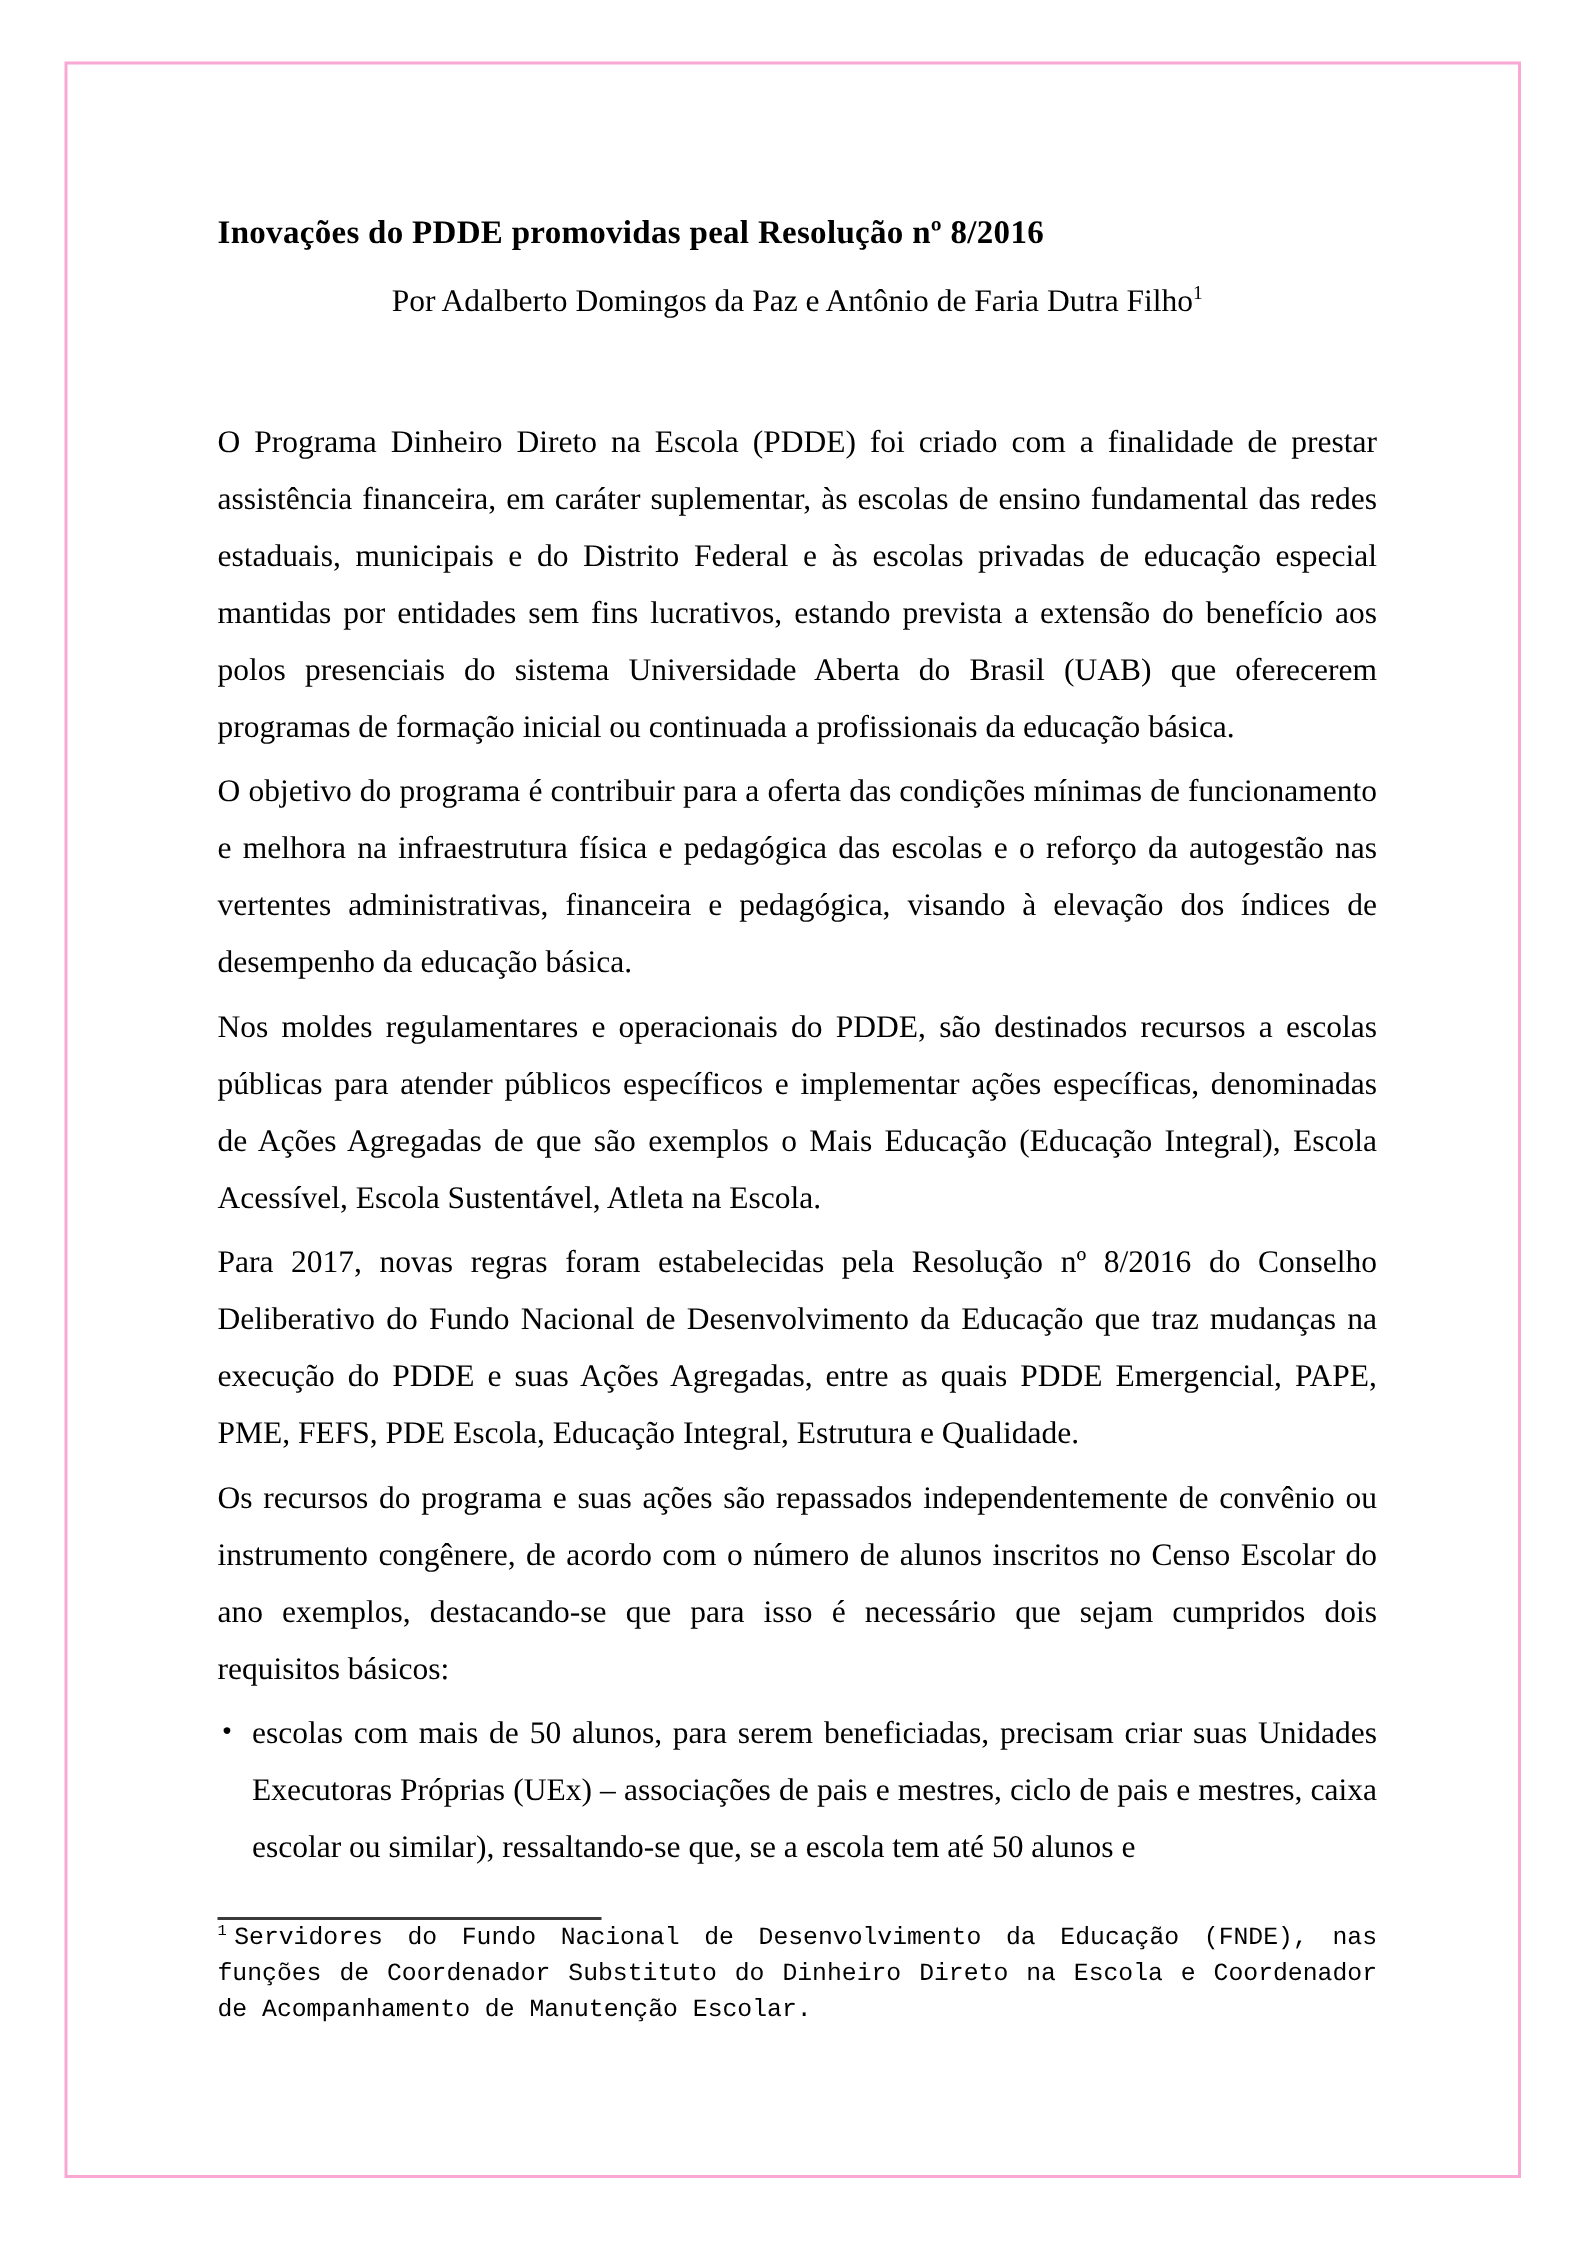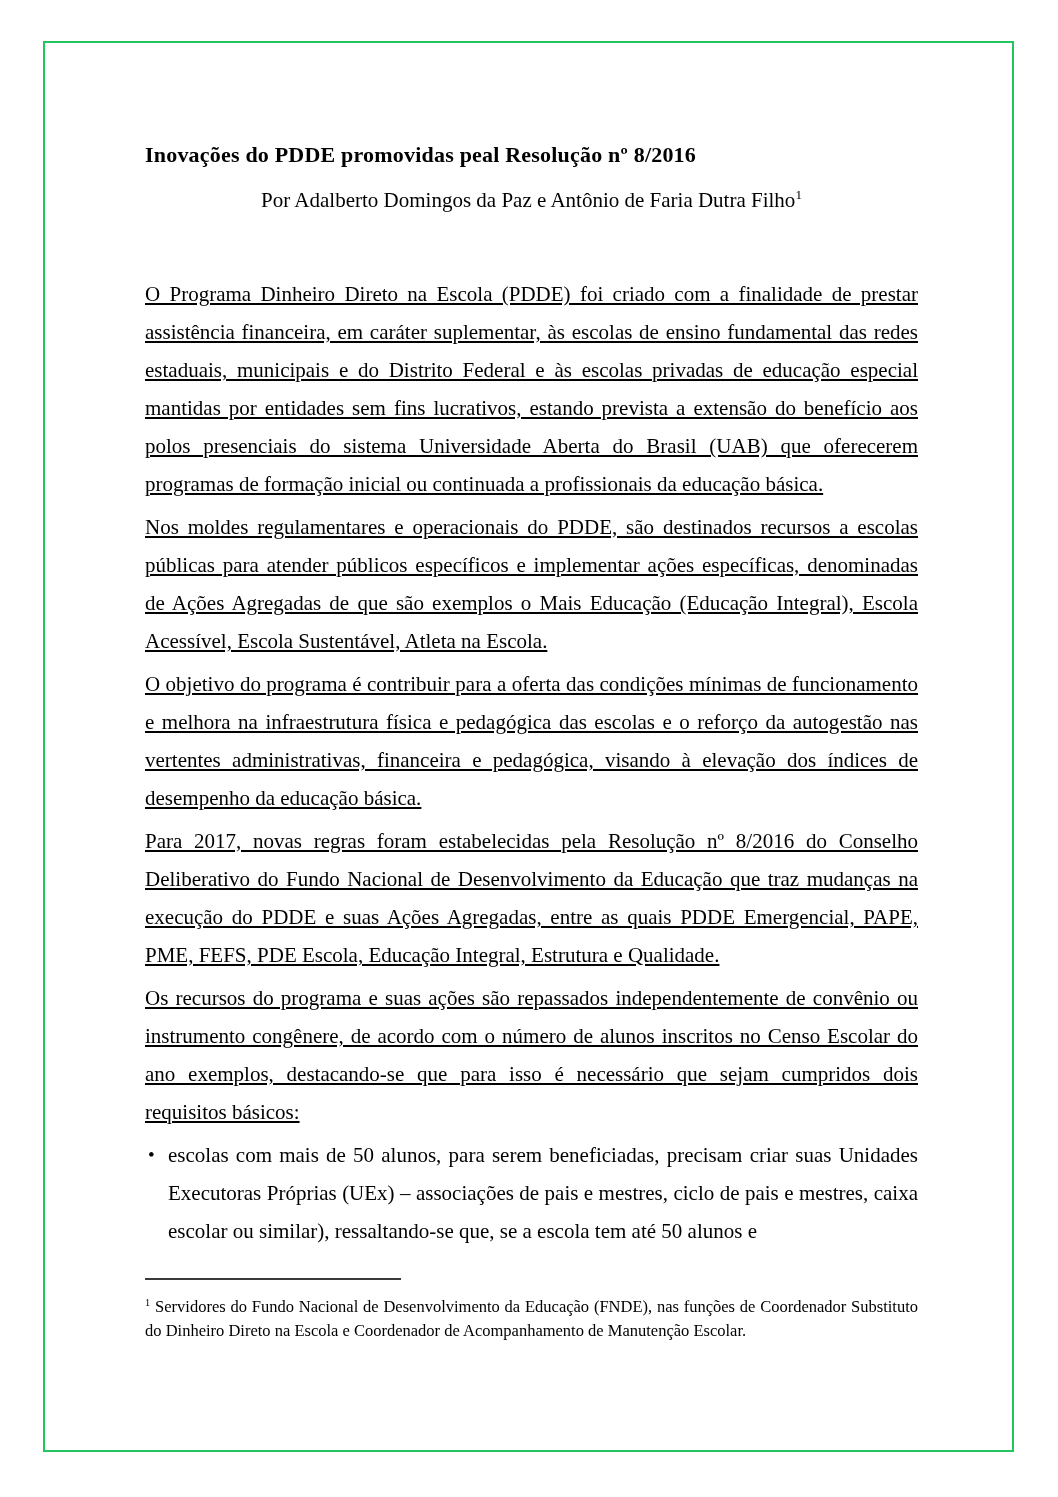--- a/index.html
+++ b/index.html
@@ -12,21 +12,21 @@
     font-family: "Liberation Serif", "DejaVu Serif", serif;
     position: relative;
     overflow: hidden;
   }
   .page-frame {
     position: absolute;
     left: 43px;
     top: 41px;
     width: 971px;
     height: 1411px;
-    border: 2px solid #22c55e;
+    border: 2px solid #f9a8d4;
     background: #ffffff;
     padding: 96px 94px 0 100px;
     overflow: hidden;
   }
   .doc-title {
     font-size: 22px;
     font-weight: bold;
     line-height: 32px;
     margin: 0 0 14px 0;
     text-align: left;
@@ -41,21 +41,20 @@
   sup {
     font-size: 0.62em;
     line-height: 0;
     vertical-align: super;
   }
   .body-text p.para {
     font-size: 21px;
     line-height: 38px;
     text-align: justify;
     margin: 0 0 5px 0;
-    text-decoration: underline;
   }
   ul.bullet-list {
     list-style: none;
     margin: 0;
     padding: 0;
   }
   ul.bullet-list li {
     position: relative;
     padding-left: 23px;
     font-size: 21px;
@@ -73,37 +72,38 @@
   .footnote-rule {
     width: 256px;
     height: 2px;
     background: #3a3a3a;
     margin-top: 28px;
   }
   .footnote {
     font-size: 16.5px;
     line-height: 24px;
     text-align: justify;
-    margin: 15px 0 0 0;
+    margin: 0 0 0 0;
+    font-family: Liberation Mono, monospace;
   }
   .footnote sup { margin-right: 5px; }
 </style>
 </head>
 <body>
 
 <div class="page-frame">
 
   <h1 class="doc-title">Inovações do PDDE promovidas peal Resolução nº 8/2016</h1>
 
   <p class="byline"><span>Por Adalberto Domingos da Paz e Antônio de Faria Dutra Filho</span><sup>1</sup></p>
 
   <div class="body-text">
     <p class="para">O Programa Dinheiro Direto na Escola (PDDE) foi criado com a finalidade de prestar assistência financeira, em caráter suplementar, às escolas de ensino fundamental das redes estaduais, municipais e do Distrito Federal e às escolas privadas de educação especial mantidas por entidades sem fins lucrativos, estando prevista a extensão do benefício aos polos presenciais do sistema Universidade Aberta do Brasil (UAB) que oferecerem programas de formação inicial ou continuada a profissionais da educação básica.</p>
+    <p class="para">O objetivo do programa é contribuir para a oferta das condições mínimas de funcionamento e melhora na infraestrutura física e pedagógica das escolas e o reforço da autogestão nas vertentes administrativas, financeira e pedagógica, visando à elevação dos índices de desempenho da educação básica.</p>
     <p class="para">Nos moldes regulamentares e operacionais do PDDE, são destinados recursos a escolas públicas para atender públicos específicos e implementar ações específicas, denominadas de Ações Agregadas de que são exemplos o Mais Educação (Educação Integral), Escola Acessível, Escola Sustentável, Atleta na Escola.</p>
-    <p class="para">O objetivo do programa é contribuir para a oferta das condições mínimas de funcionamento e melhora na infraestrutura física e pedagógica das escolas e o reforço da autogestão nas vertentes administrativas, financeira e pedagógica, visando à elevação dos índices de desempenho da educação básica.</p>
     <p class="para">Para 2017, novas regras foram estabelecidas pela Resolução nº 8/2016 do Conselho Deliberativo do Fundo Nacional de Desenvolvimento da Educação que traz mudanças na execução do PDDE e suas Ações Agregadas, entre as quais PDDE Emergencial, PAPE, PME, FEFS, PDE Escola, Educação Integral, Estrutura e Qualidade.</p>
     <p class="para">Os recursos do programa e suas ações são repassados independentemente de convênio ou instrumento congênere, de acordo com o número de alunos inscritos no Censo Escolar do ano exemplos, destacando-se que para isso é necessário que sejam cumpridos dois requisitos básicos:</p>
   </div>
 
   <ul class="bullet-list">
     <li><span class="bullet-marker">•</span><span>escolas com mais de 50 alunos, para serem  beneficiadas, precisam criar suas Unidades Executoras Próprias (UEx) – associações de pais e mestres, ciclo de pais e mestres, caixa escolar ou similar),  ressaltando-se que, se a escola tem até 50 alunos e</span></li>
   </ul>
 
   <div class="footnote-rule"></div>
 

